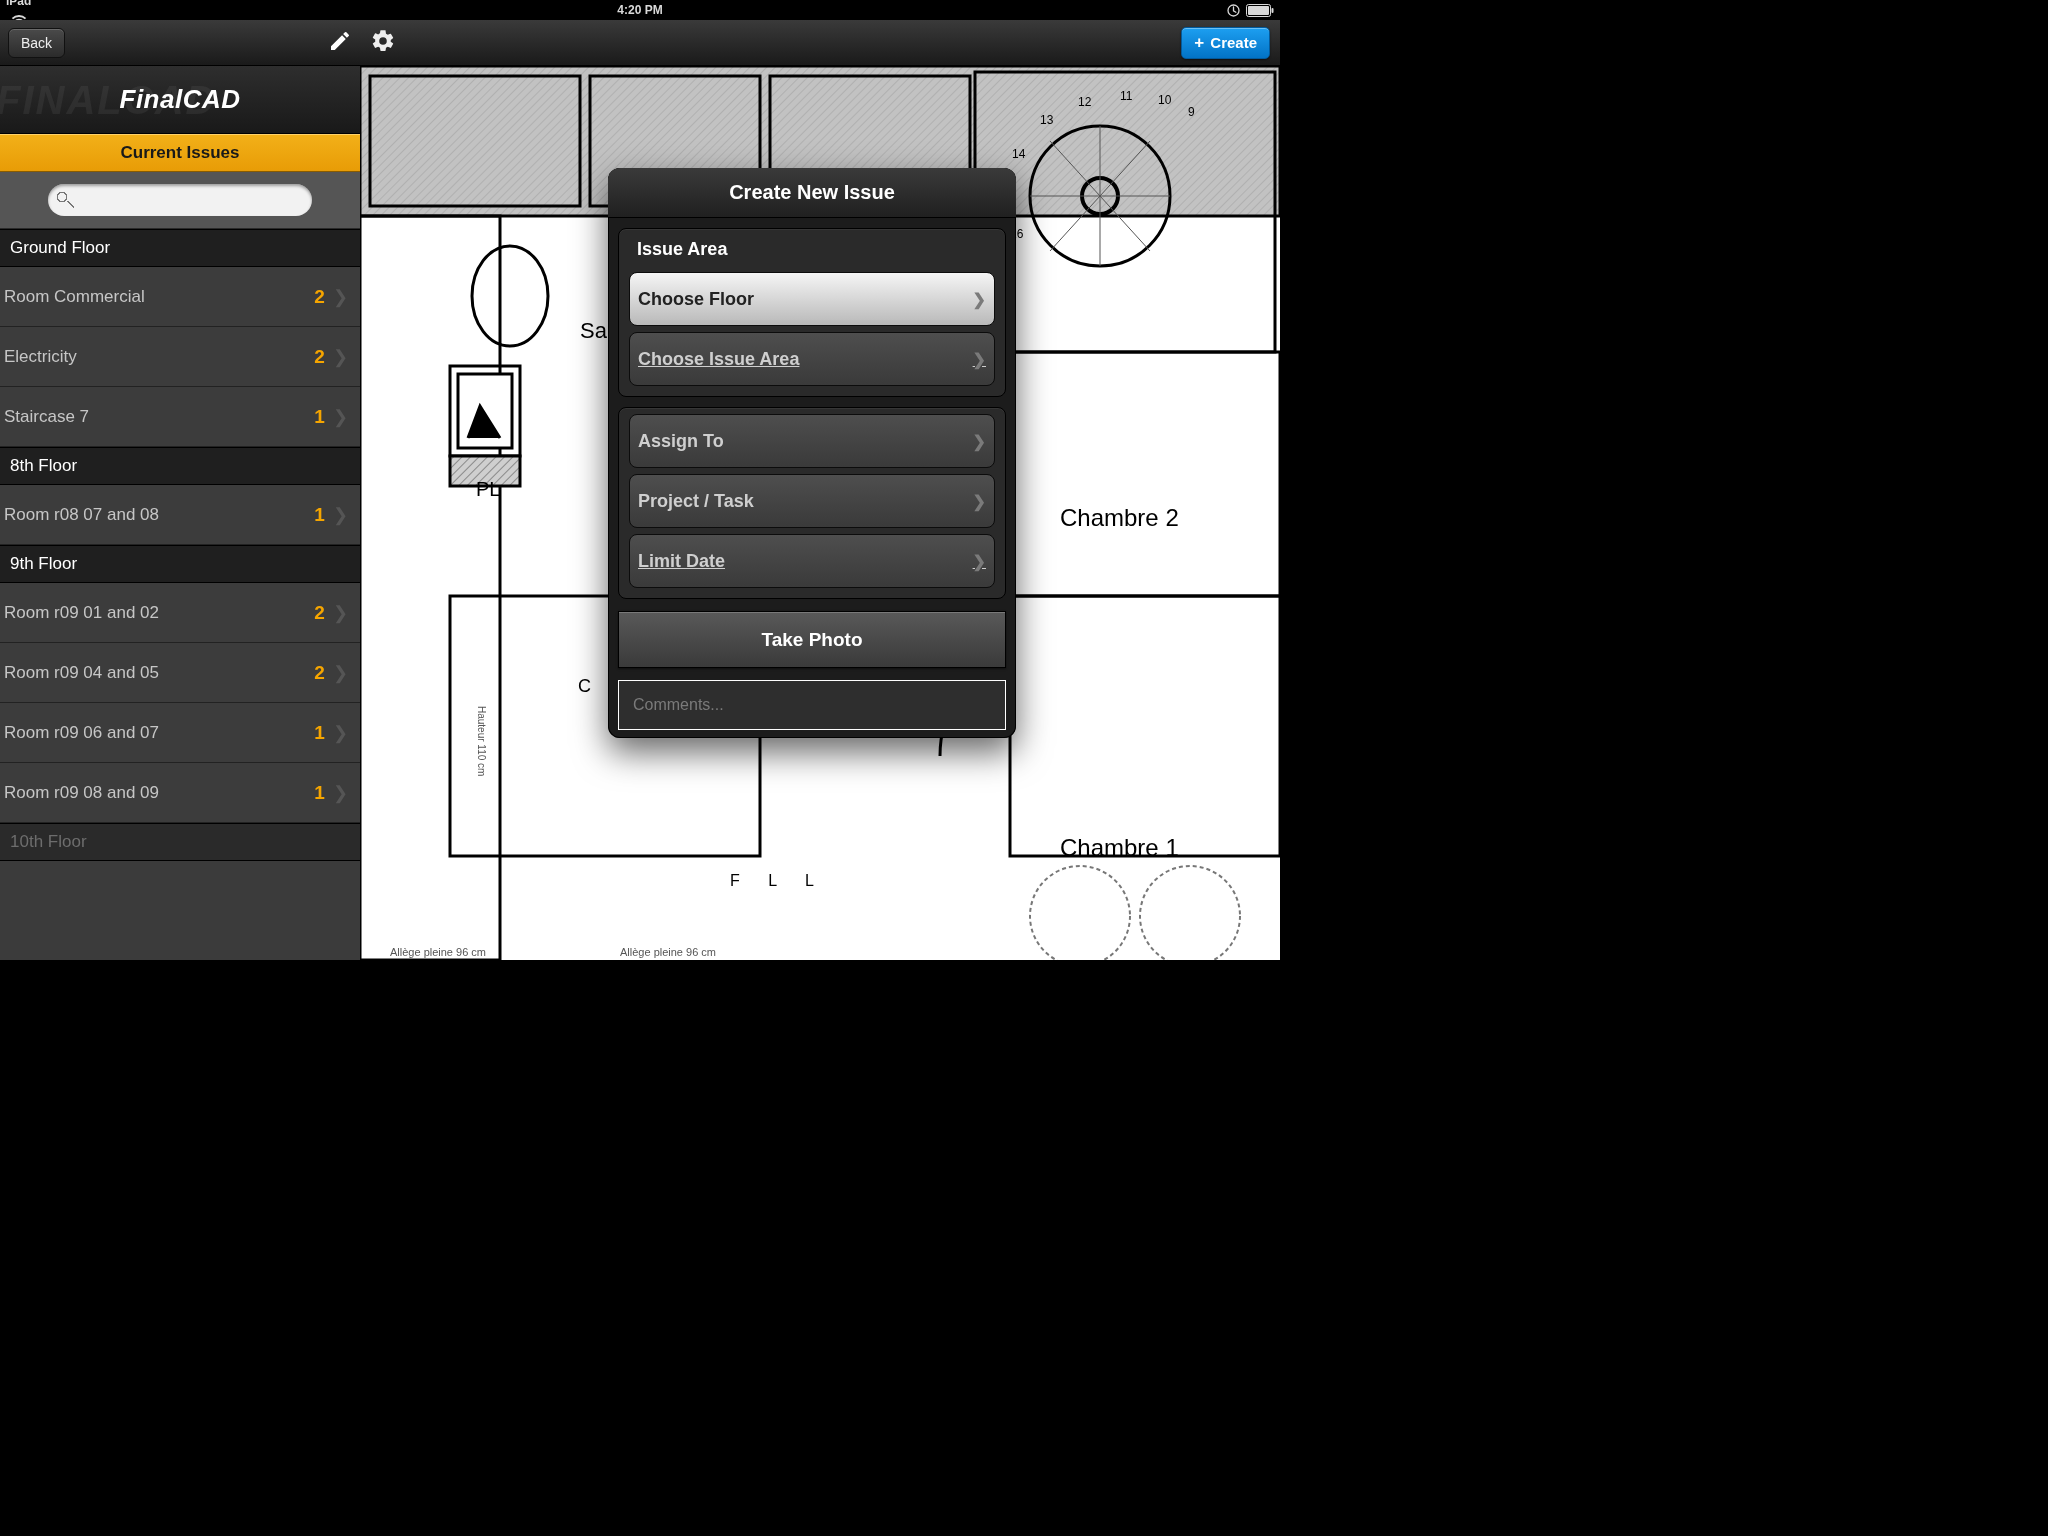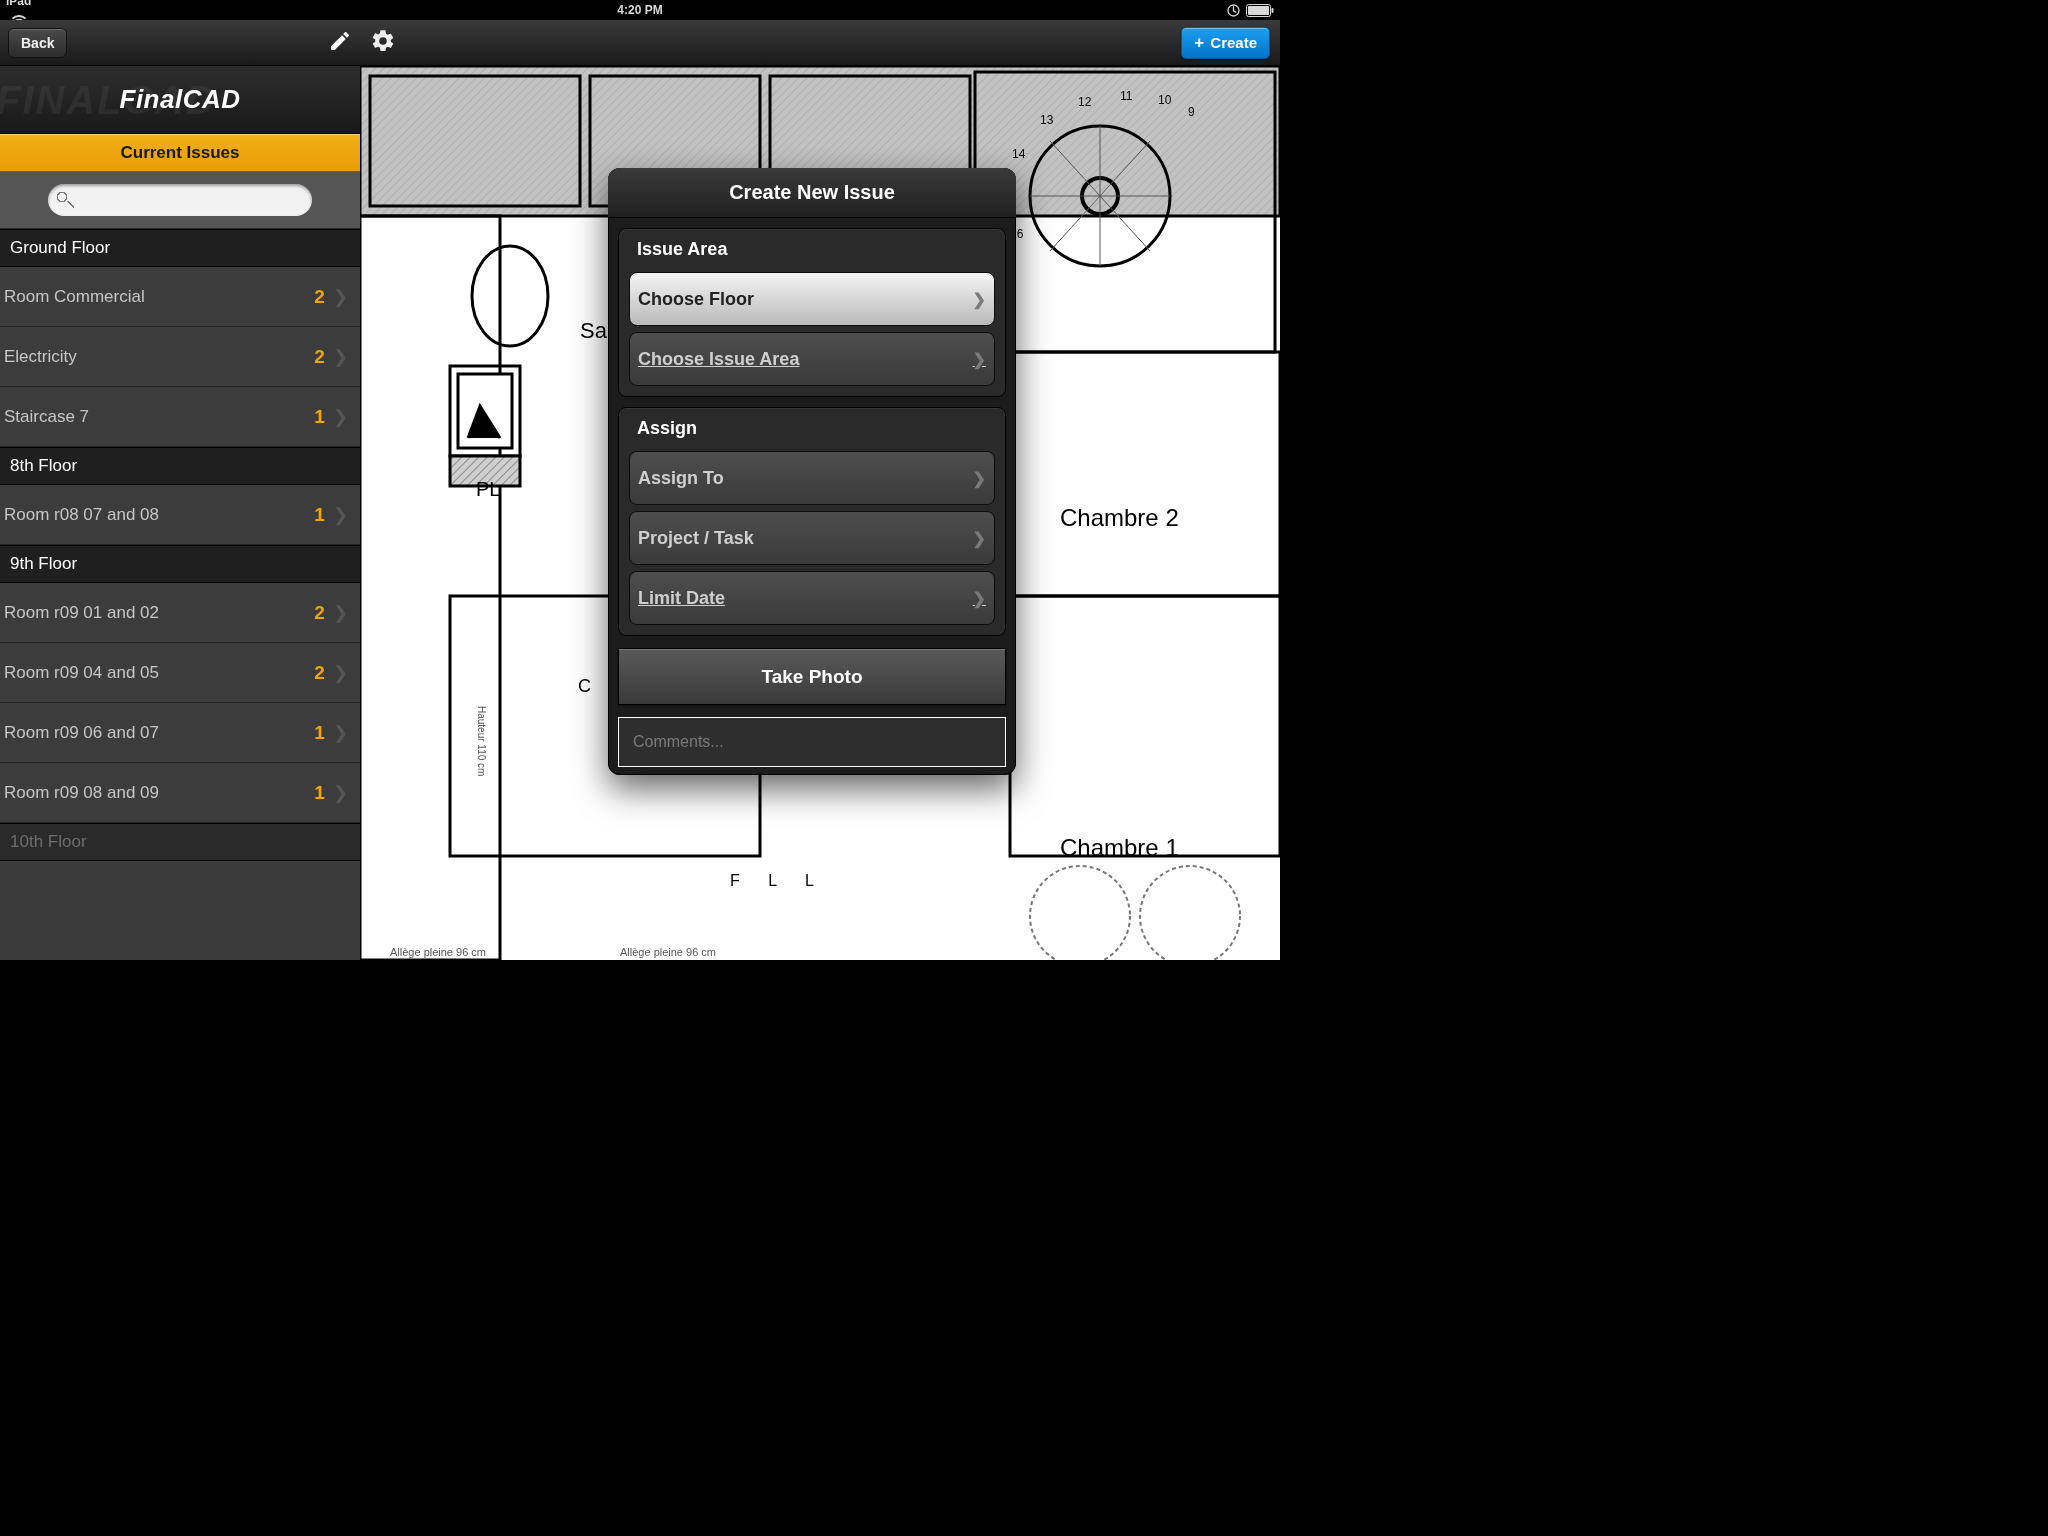--- a/index.html
+++ b/index.html
@@ -25,21 +25,21 @@
     position: relative;
   }
   .sidebar-toolbar {
     height: 46px; background: linear-gradient(#3a3a3a,#1a1a1a);
     display: flex; align-items: center; padding: 0 8px;
     border-bottom: 1px solid #000;
   }
   .back-btn {
     height: 30px; padding: 0 12px; display: flex; align-items: center;
     background: linear-gradient(#4a4a4a,#2b2b2b); border: 1px solid #111;
-    border-radius: 6px; color: #eee; font-size: 14px; font-weight: 700;
+    border-radius: 6px; color: #eee; font-size: 14px; font-weight: 400;
     box-shadow: inset 0 1px 0 rgba(255,255,255,.18);
   }
   .edit-btn { margin-left: auto; color: #fff; }
   .app-title-area {
     height: 68px; display: flex; align-items: center; justify-content: center;
     background: linear-gradient(#2e2e2e,#191919); position: relative; overflow: hidden;
     border-bottom: 1px solid #000;
     font-style: italic;
   }
   .watermark {
@@ -365,21 +365,20 @@
               <span class="row-chevron">❯</span>
             </div>
             <div class="option-row dark">
               <span>Choose Issue Area</span>
               <span class="row-chevron">❯</span>
             </div>
           </div>
       </div>
 
       <div class="panel">
-        <div class="panel-title">Assign</div>
         <div id="panel2-rows">
             <div class="option-row dark">
               <span>Assign To</span>
               <span class="row-chevron">❯</span>
             </div>
             <div class="option-row dark">
               <span>Project / Task</span>
               <span class="row-chevron">❯</span>
             </div>
             <div class="option-row dark">

